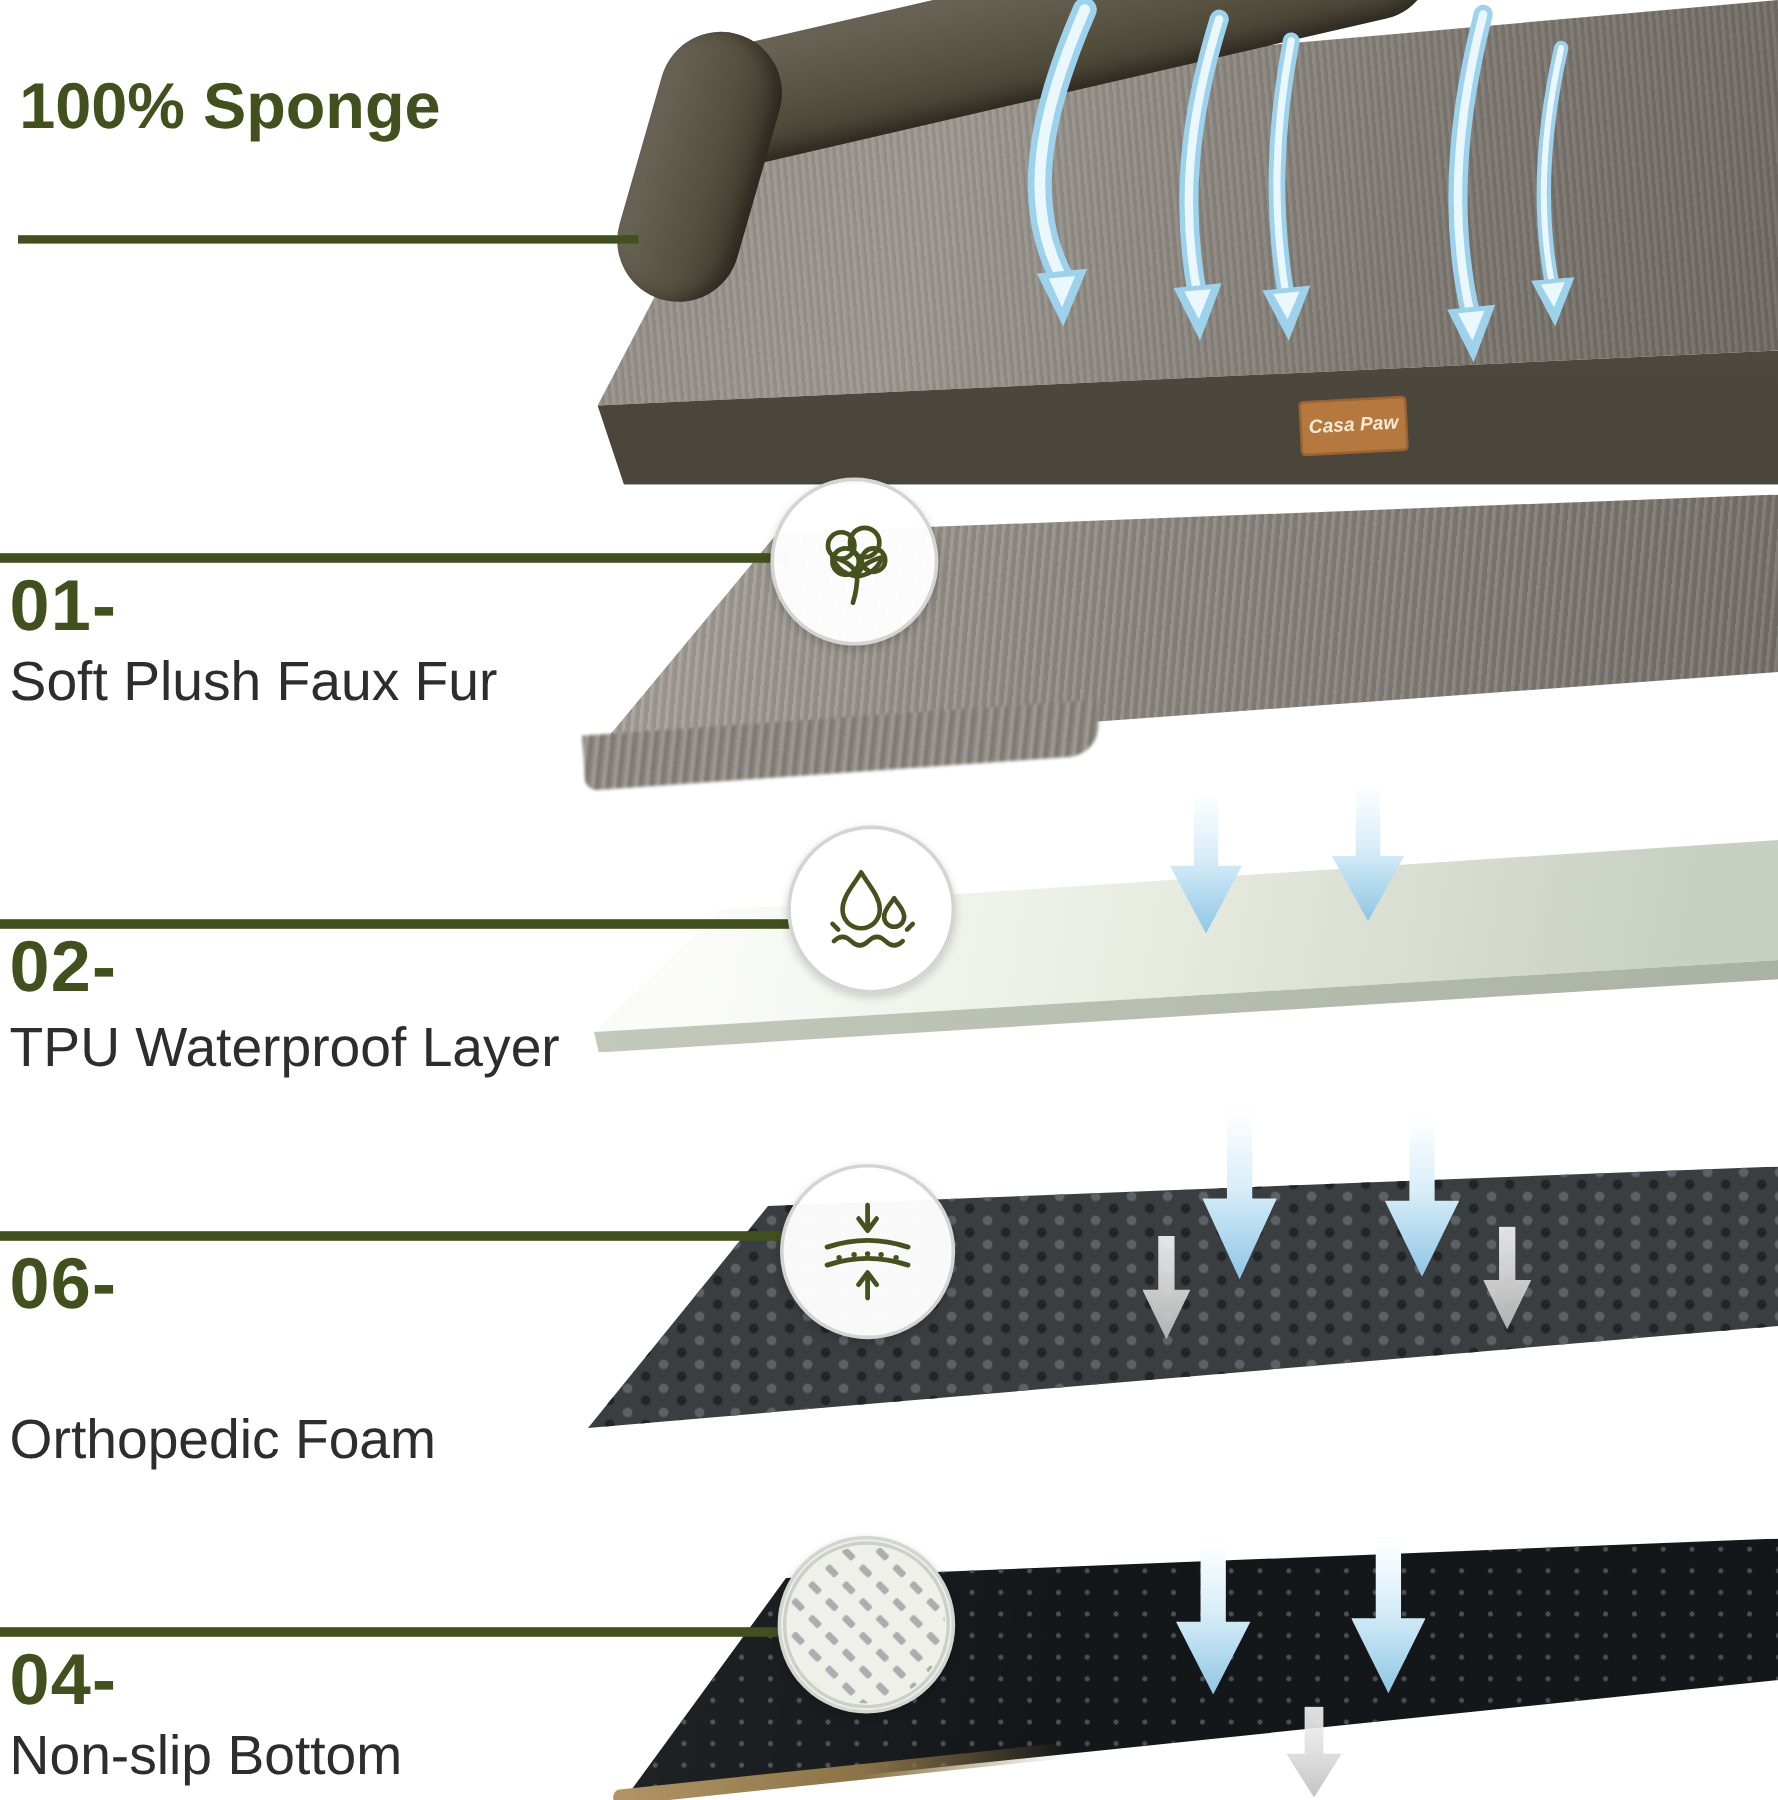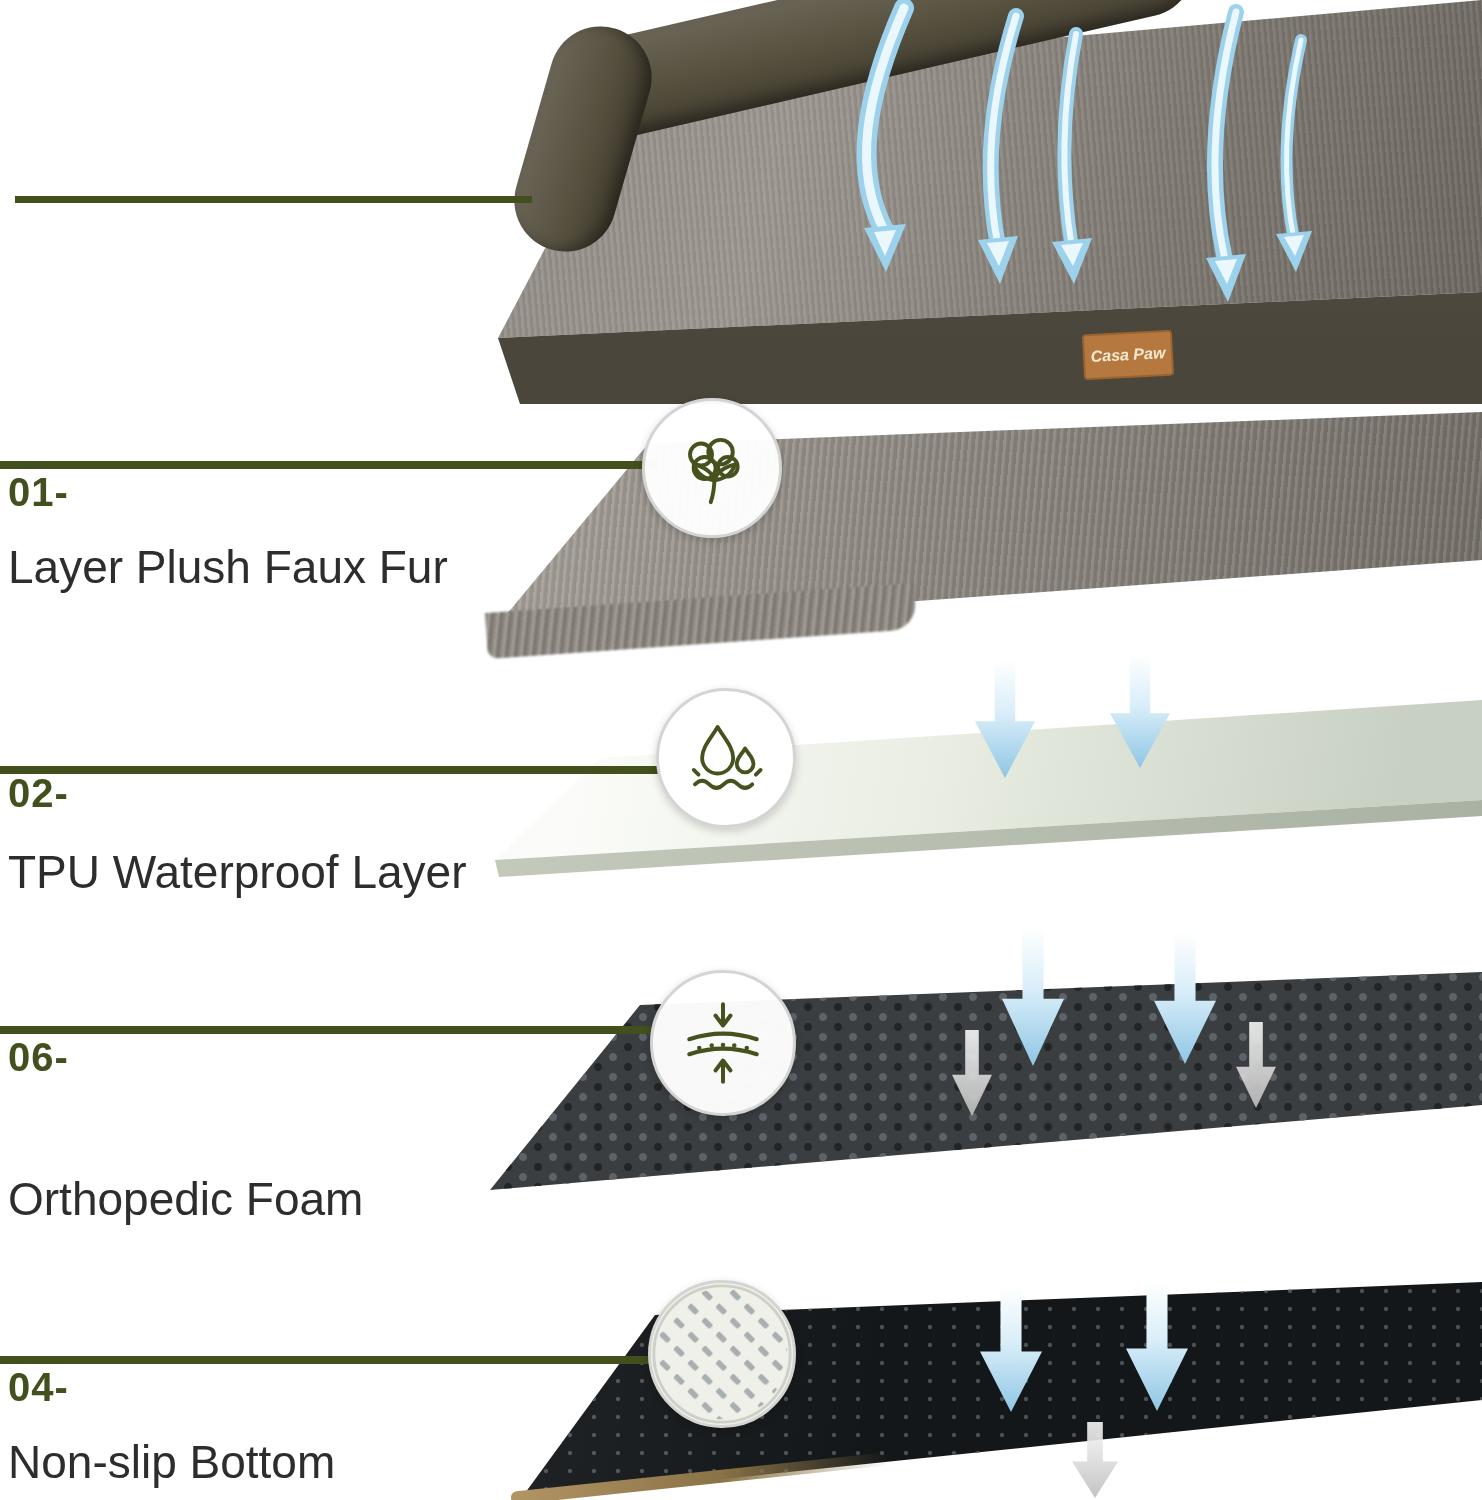--- a/index.html
+++ b/index.html
@@ -2,21 +2,21 @@
 <html><head>
 <meta charset="utf-8">
 <style>
   * { margin:0; padding:0; box-sizing:border-box; }
   html,body { background:#ffffff; font-family:"Liberation Sans", sans-serif; }
   #canvas { position:relative; width:1482px; height:1500px; background:#ffffff; overflow:hidden; }
   .abs { position:absolute; }
 
   
   .title { font-size:54px; line-height:66px; font-weight:bold; color:#42501e; z-index:8; white-space:nowrap; }
-  .num   { font-size:40px; font-weight:bold; color:#42501e; z-index:8; white-space:nowrap; letter-spacing:1px; }
+  .num   { font-size:60px; font-weight:bold; color:#42501e; z-index:8; white-space:nowrap; letter-spacing:1px; }
   .label { font-size:46px; font-weight:normal; color:#2d2d2d; z-index:8; white-space:nowrap; }
   .rule  { background:#42501e; z-index:3; }
 
   
   .icon-circle {
     position:absolute; border-radius:50%;
     background:rgba(255,255,255,.97);
     border:3px solid #d4d4d2;
     display:flex; align-items:center; justify-content:center;
     z-index:6; box-shadow:0 3px 8px rgba(0,0,0,.18);
@@ -162,20 +162,21 @@
         <polygon points="275,245 297,243 287,266" fill="#eaf7fd"></polygon>
         <polygon points="420,258 460,254 442,302" fill="#9dd2ec"></polygon>
         <polygon points="429,261 451,259 441,284" fill="#eaf7fd"></polygon>
         <polygon points="490,234 526,231 510,272" fill="#9dd2ec"></polygon>
         <polygon points="498,237 518,235 509,256" fill="#eaf7fd"></polygon>
       </g>
     </svg>
   </div>
 
   <div class="abs title" style="left:16px; top:56px;">
+    <div>100% Sponge</div>
   </div>
   <div class="abs rule" style="left:15px; top:196px; width:517px; height:7px;"></div>
 
   <div class="abs rule" style="left:0; top:461px; width:657px; height:8px;"></div>
 
   <div class="abs layer1" style="left:486px; top:412px; width:996px; height:236px;"></div>
   <div class="abs fur-fringe" style="left:486px; top:598px; width:430px; height:46px;"></div>
 
   <div class="icon-circle" style="left:642px; top:398px; width:140px; height:140px;">
     <svg viewBox="0 0 72 72" width="88" height="88">
@@ -185,21 +186,21 @@
         <circle cx="49" cy="35" r="8"></circle>
         <circle cx="30" cy="36" r="9"></circle>
         <path d="M38 44 C 38 52 37 58 35 64"></path>
         <path d="M38 46 C 30 45 24 41 21 33 C 29 35 36 39 38 46 Z"></path>
         <path d="M38 46 C 46 45 52 41 55 33 C 47 35 40 39 38 46 Z"></path>
       </g>
     </svg>
   </div>
 
   <div class="abs num" style="left:8px; top:470px;">01-</div>
-  <div class="abs label" style="left:8px; top:540px;">Layer Plush Faux Fur</div>
+  <div class="abs label" style="left:8px; top:540px;">Soft Plush Faux Fur</div>
 
   <div class="abs rule" style="left:0; top:766px; width:658px; height:8px;"></div>
 
   <div class="v-arrow" style="left:975px; top:660px; width:60px; height:118px;"></div>
   <div class="v-arrow" style="left:1110px; top:654px; width:60px; height:114px;"></div>
 
   <div class="abs layer2" style="left:486px; top:688px; width:996px; height:220px;"></div>
   <div class="abs layer2-edge" style="left:486px; top:688px; width:996px; height:220px;"></div>
 
   <div class="icon-circle" style="left:656px; top:688px; width:140px; height:140px;">

